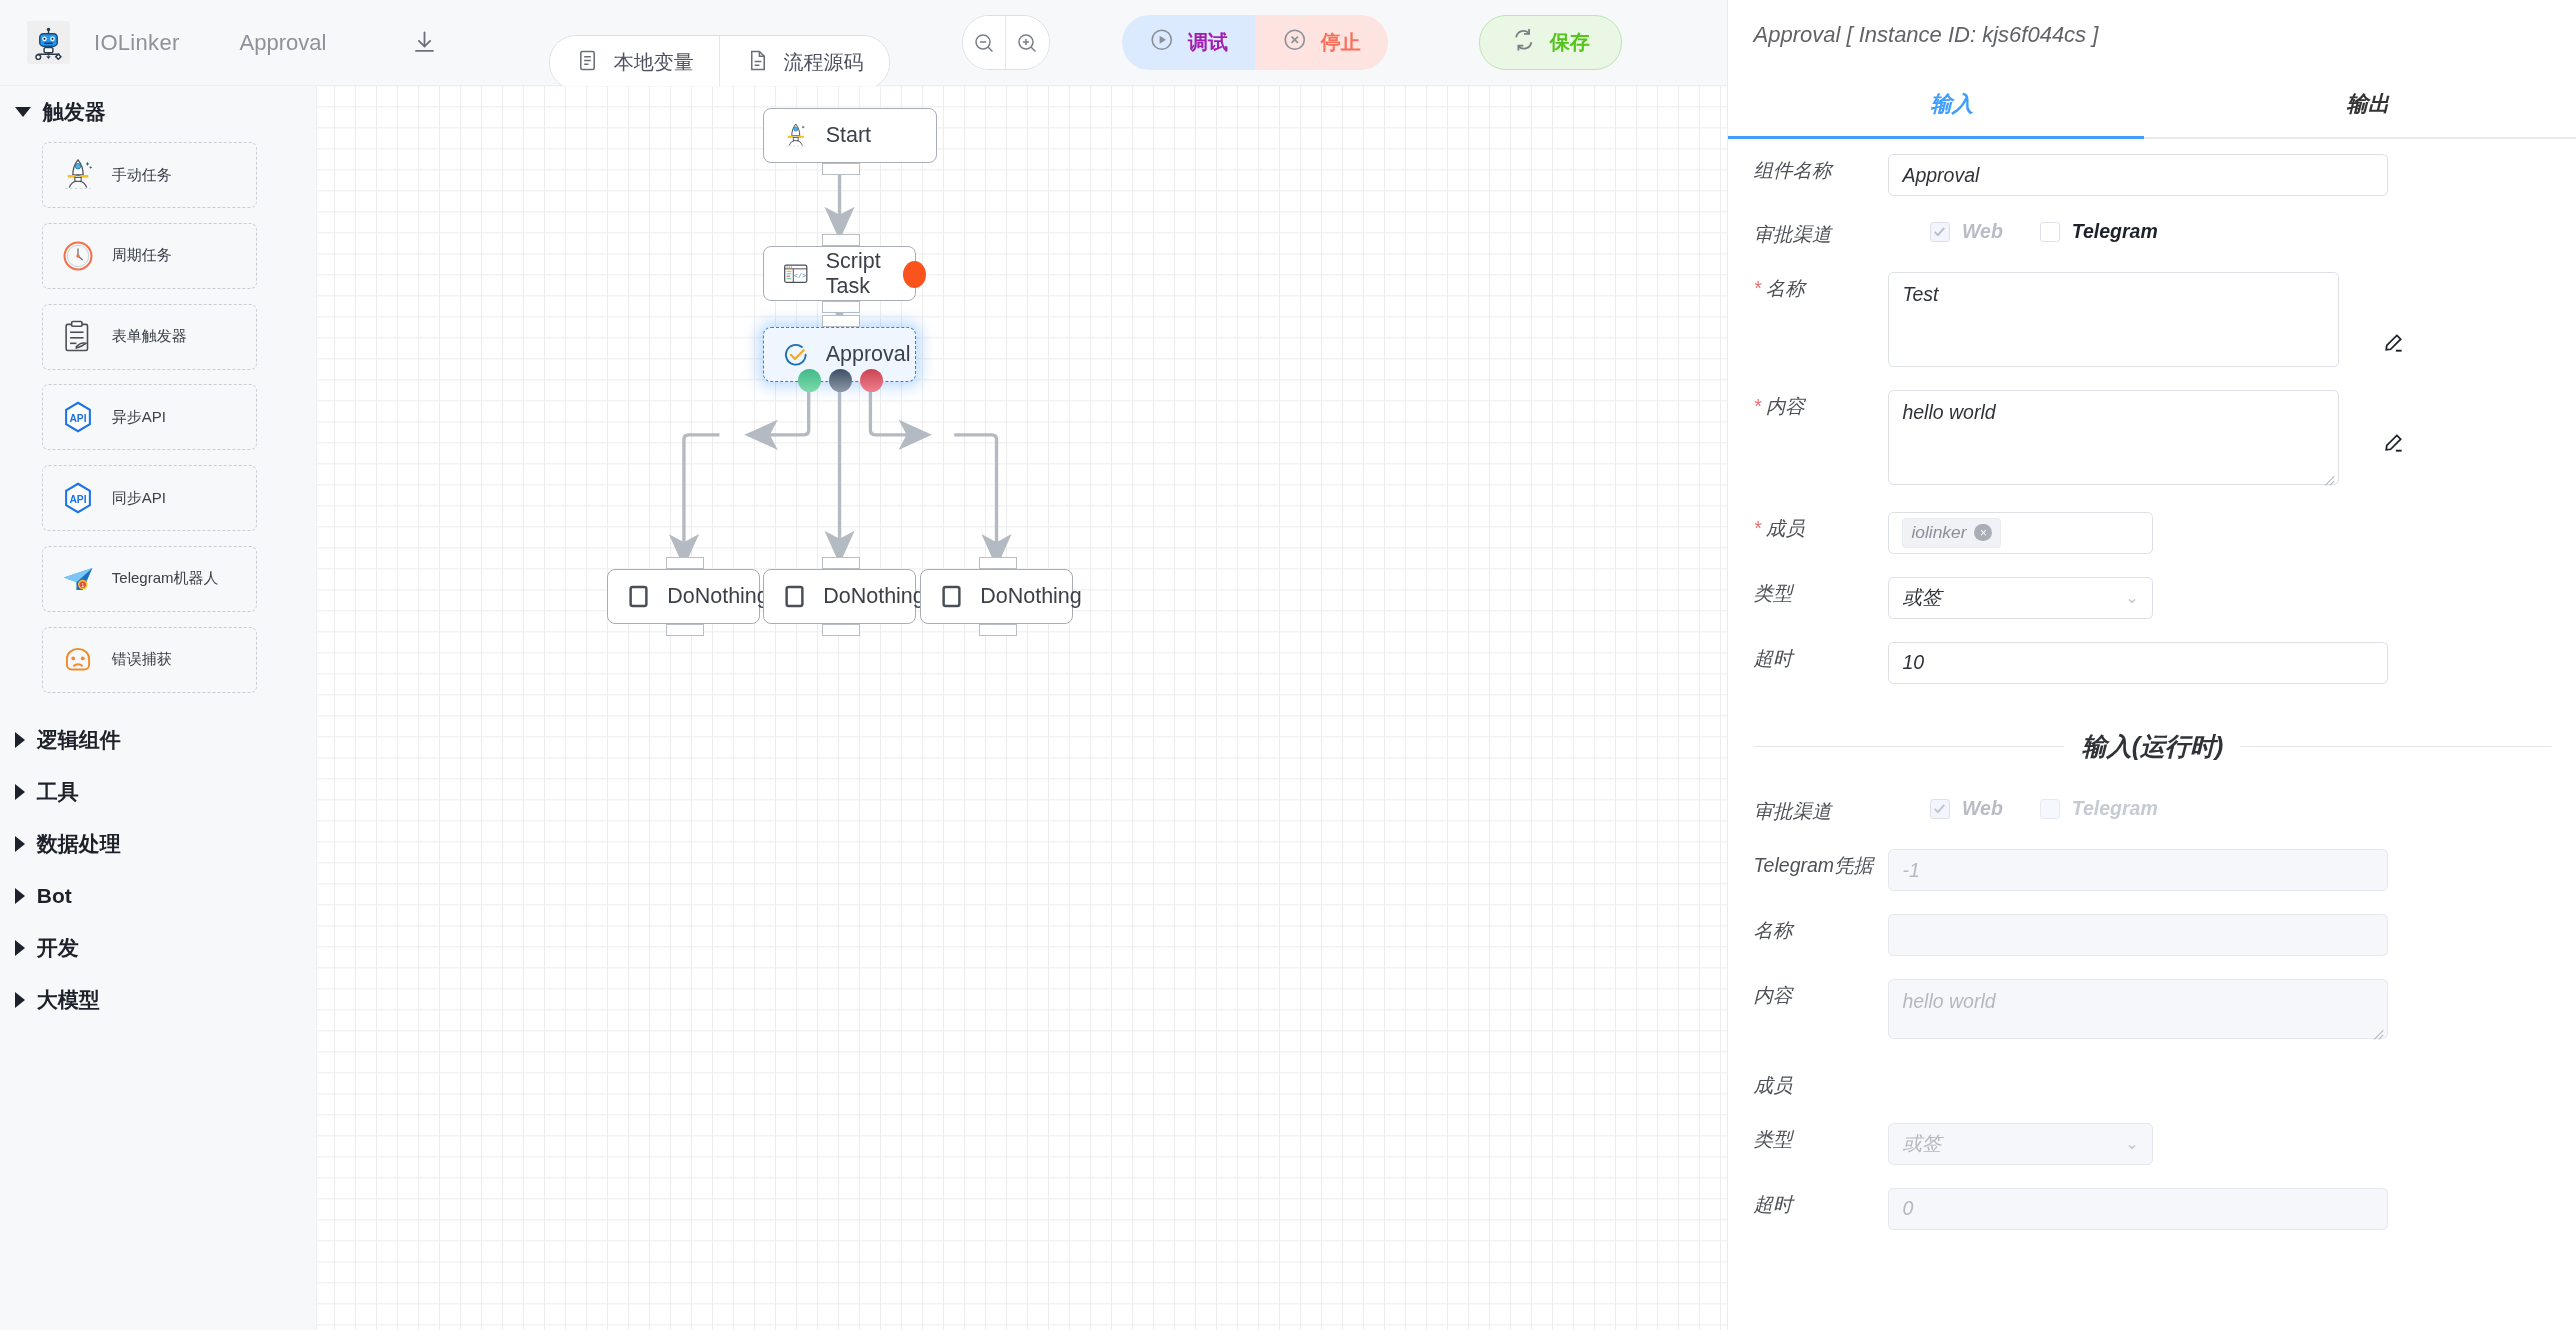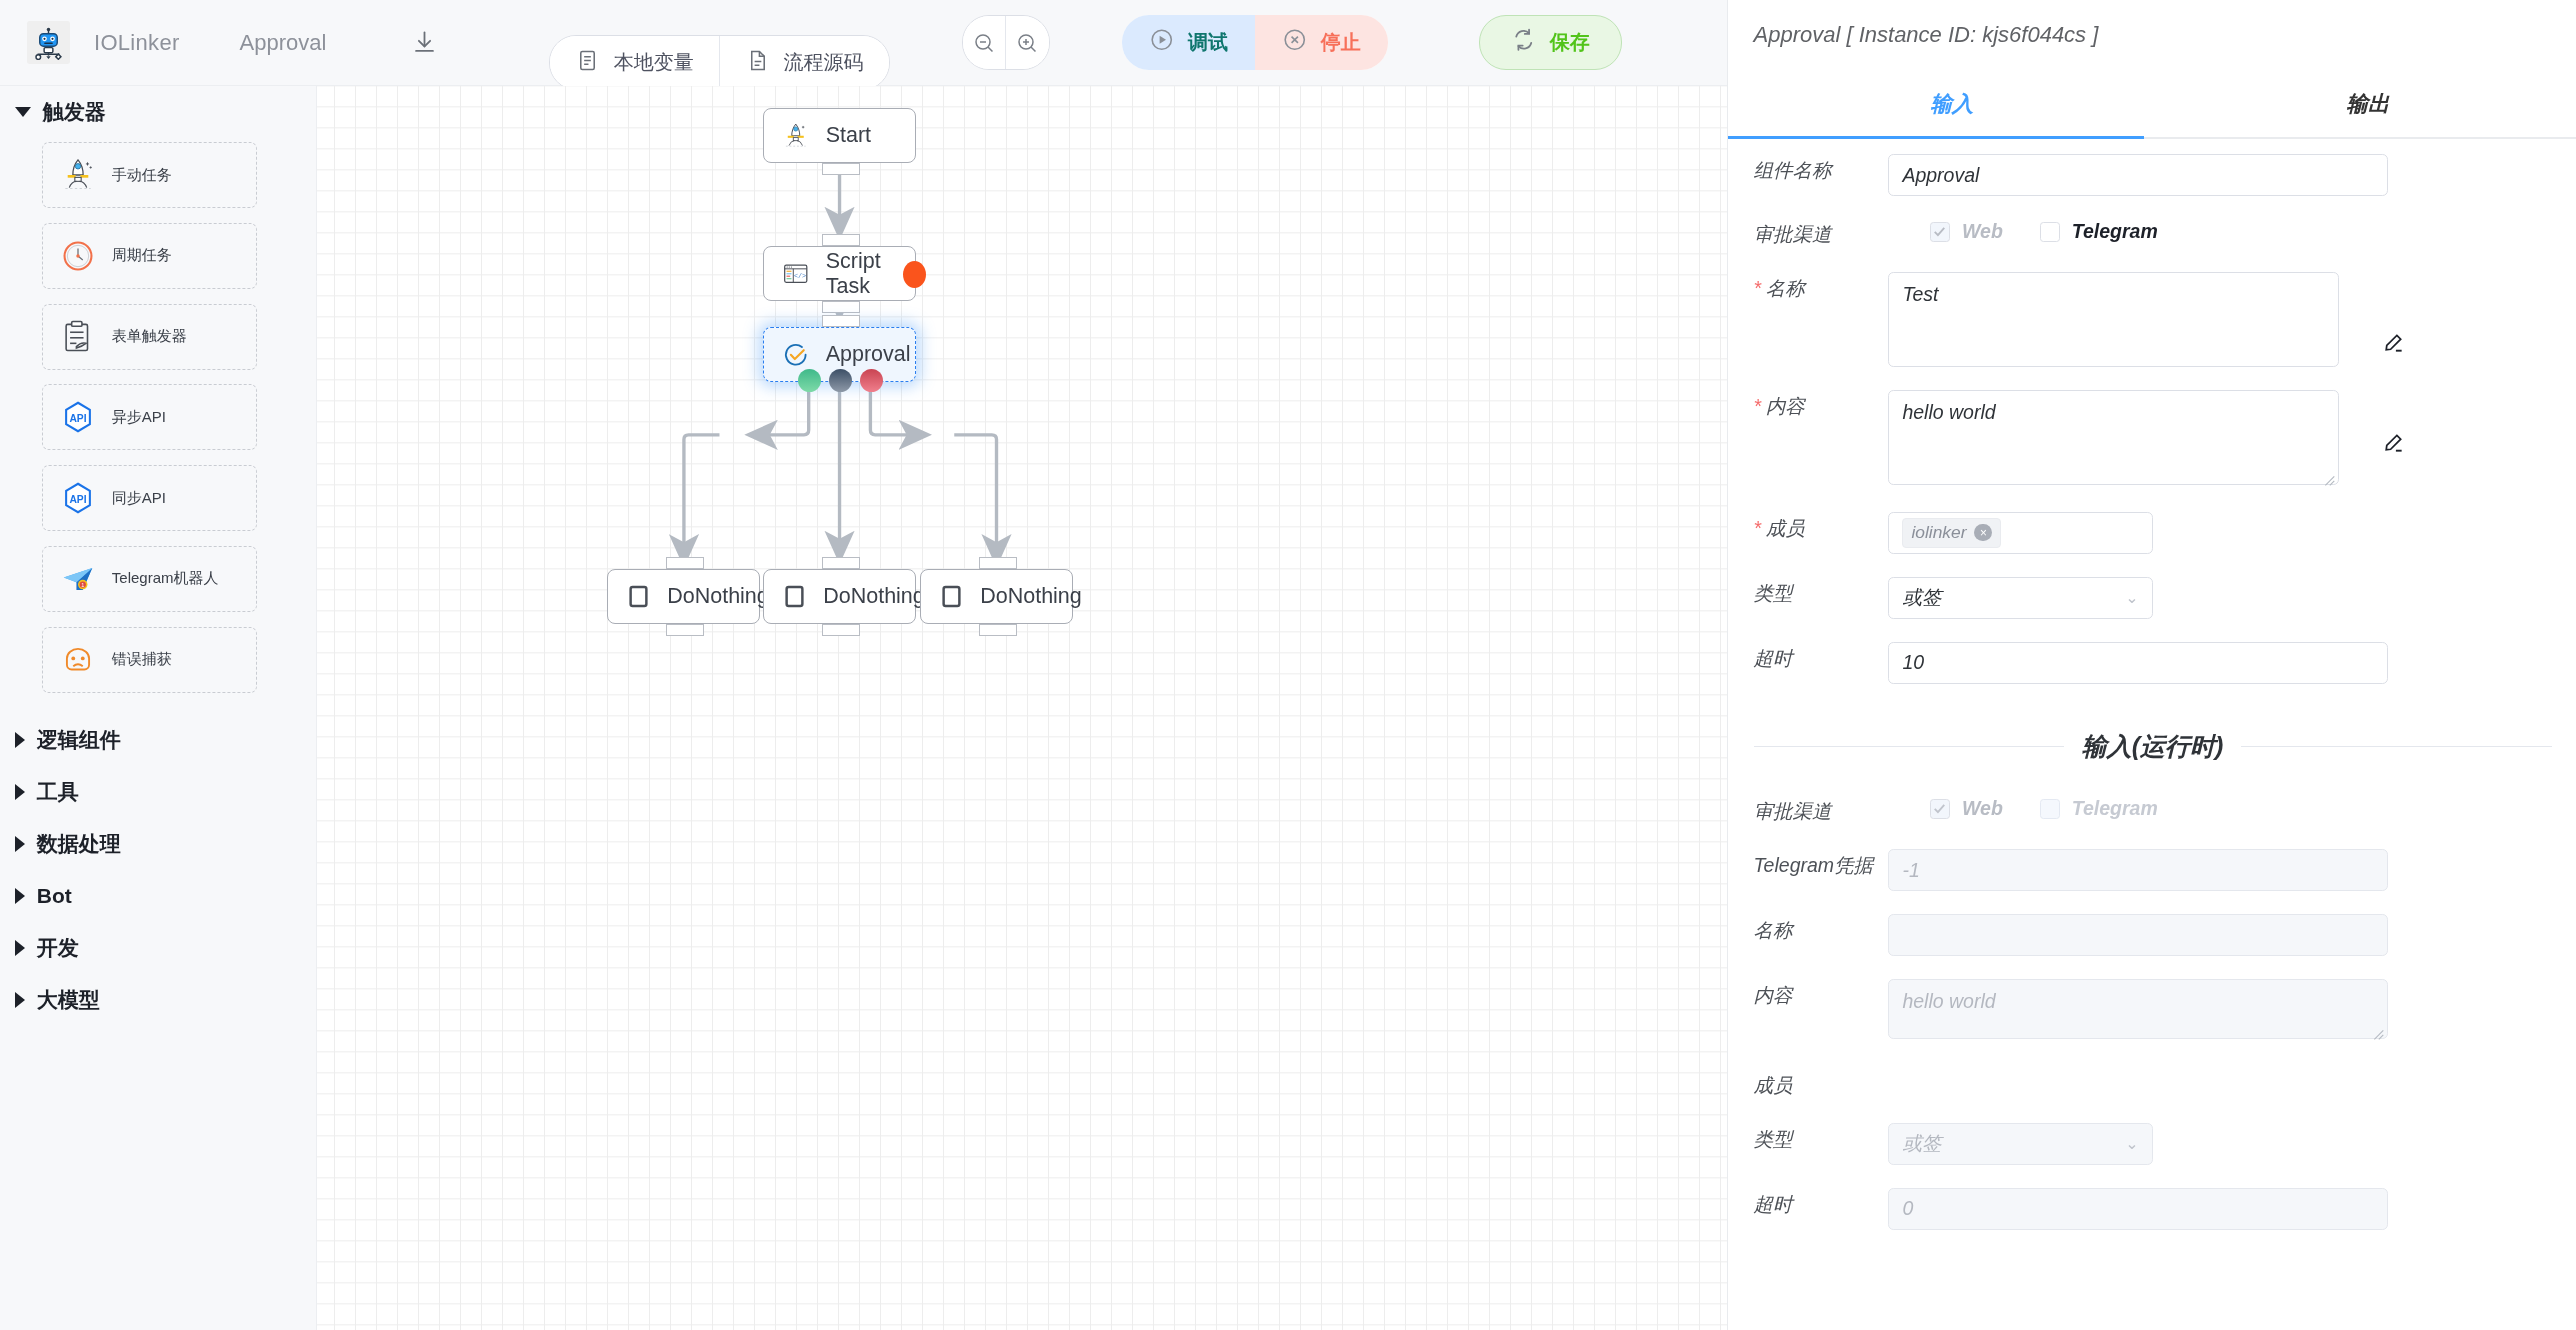--- a/index.html
+++ b/index.html
@@ -46,21 +46,21 @@
   .seg-btn:last-child { border-right: none; }
   .group-localvar { margin-left: 107px; margin-top: 40px; }
   .zoom-group { margin-left: 72px; }
   .zoom-btn {
     width: 43px; display: flex; align-items: center; justify-content: center;
     background: #fff; border-right: 0.7px solid #e4e7ed;
   }
   .zoom-btn:last-child { border-right: none; }
   .run-group { margin-left: 72px; border: none; }
   .btn-debug {
-    background: #dbeafe; color: #0f766e; border-right: none;
+    background: #dbeafe; color: #a21caf; border-right: none;
     display: flex; align-items: center; gap: 13.4px; padding: 0 27px;
     font-size: 20px; font-weight: bold;
   }
   .btn-stop {
     background: #fde4e1; color: #f7705a; display: flex; align-items: center;
     gap: 13.4px; padding: 0 27px; font-size: 20px; font-weight: bold;
   }
   .btn-save {
     margin-left: 91px; height: 55px; border: 0.7px solid #bfe3b6; border-radius: 27px;
     background: #e9f7e4; color: #52c41a; display: flex; align-items: center;
@@ -479,21 +479,21 @@
 
       <path d="M733,380 L733,513 Q733,520 726,520 L662,520" stroke="#b4bac2" stroke-width="5" fill="none" marker-end="url(#ar)"></path>
       <path d="M600,520 L554,520 Q547,520 547,527 L547,693" stroke="#b4bac2" stroke-width="5" fill="none" marker-end="url(#ar)"></path>
 
       <path d="M779,380 L779,688" stroke="#b4bac2" stroke-width="5" fill="none" marker-end="url(#ar)"></path>
 
       <path d="M825,380 L825,513 Q825,520 832,520 L892,520" stroke="#b4bac2" stroke-width="5" fill="none" marker-end="url(#ar)"></path>
       <path d="M950,520 L1006,520 Q1013,520 1013,527 L1013,693" stroke="#b4bac2" stroke-width="5" fill="none" marker-end="url(#ar)"></path>
     </svg>
 
-    <div class="flownode" style="left:446px; top:22px; width:153px;">
+    <div class="flownode" style="left:446px; top:22px; width:174px;">
       <span class="port bot" style="left:58px;"></span>
       <span style="display:flex;">
         <svg width="29.5" height="29.5" viewBox="0 0 48 48" fill="none">
           <path d="M24 5 c5 6 6.5 13 6.5 19 h-13 C17.5 18 19 11 24 5z" fill="#fff" stroke="#4a4f57" stroke-width="1.6"></path>
           <circle cx="24" cy="13" r="3.4" fill="#46b3ef" stroke="#2f7ba6" stroke-width="1.2"></circle>
           <rect x="11" y="24" width="10" height="3.4" fill="#f5c11e"></rect>
           <rect x="27" y="24" width="10" height="3.4" fill="#f5c11e"></rect>
           <rect x="20" y="27" width="8" height="5" fill="#fff" stroke="#4a4f57" stroke-width="1.4"></rect>
           <path d="M13 40 q3 -8 9 -8" stroke="#4a4f57" stroke-width="1.4"></path>
           <path d="M35 40 q-3 -8 -9 -8" stroke="#4a4f57" stroke-width="1.4"></path>

